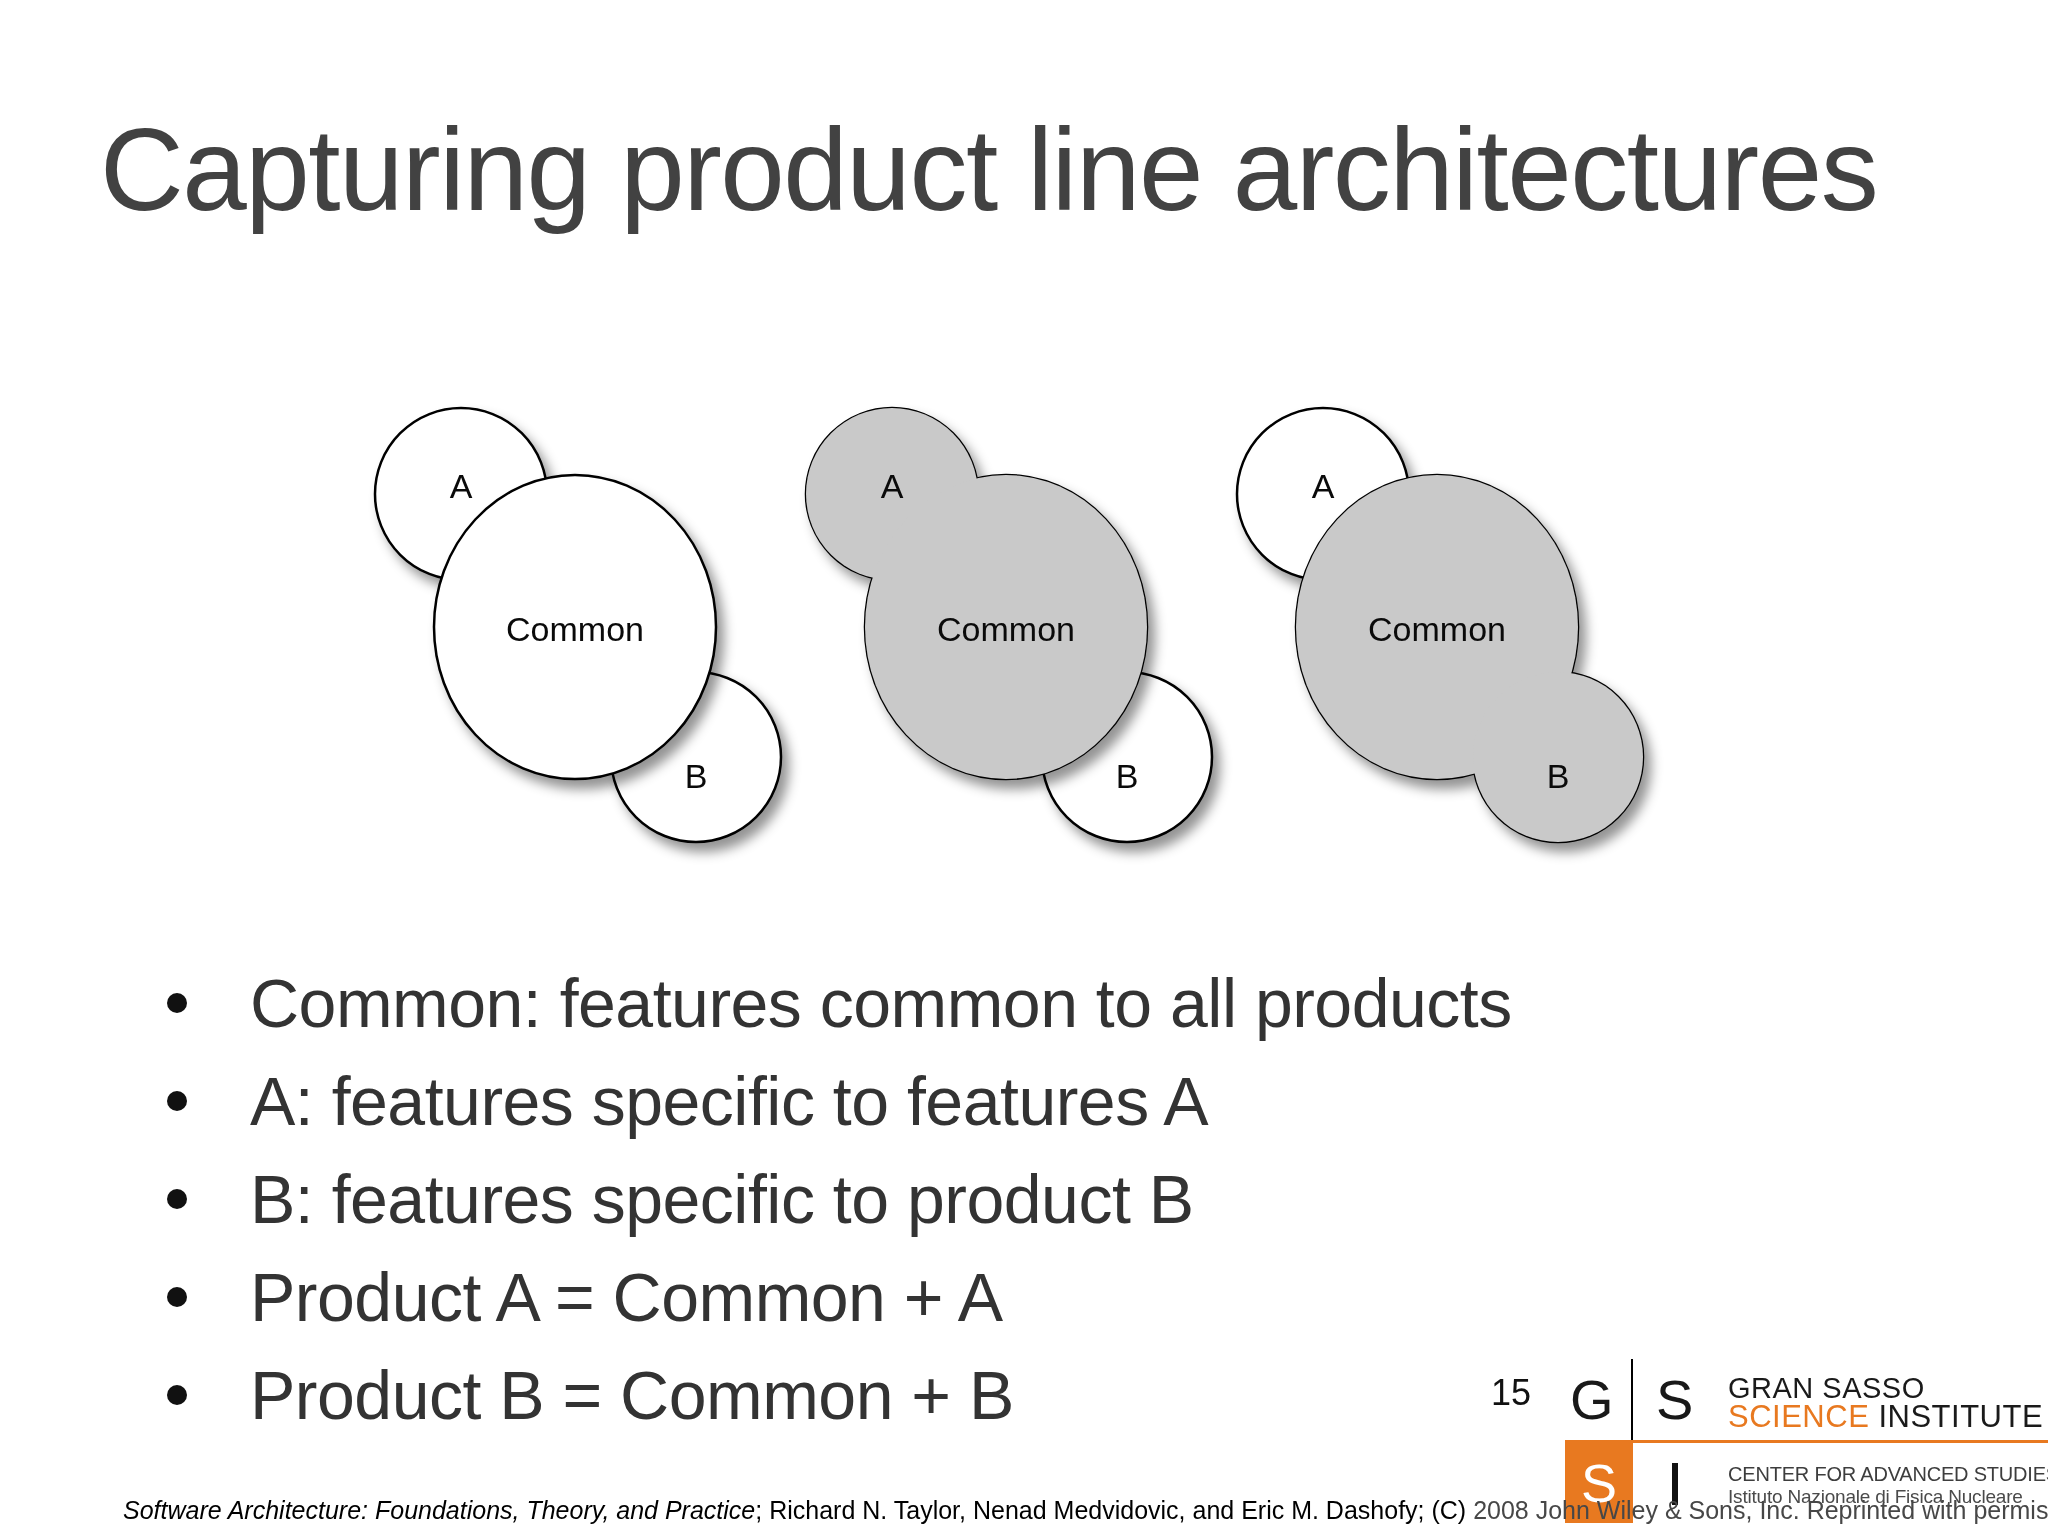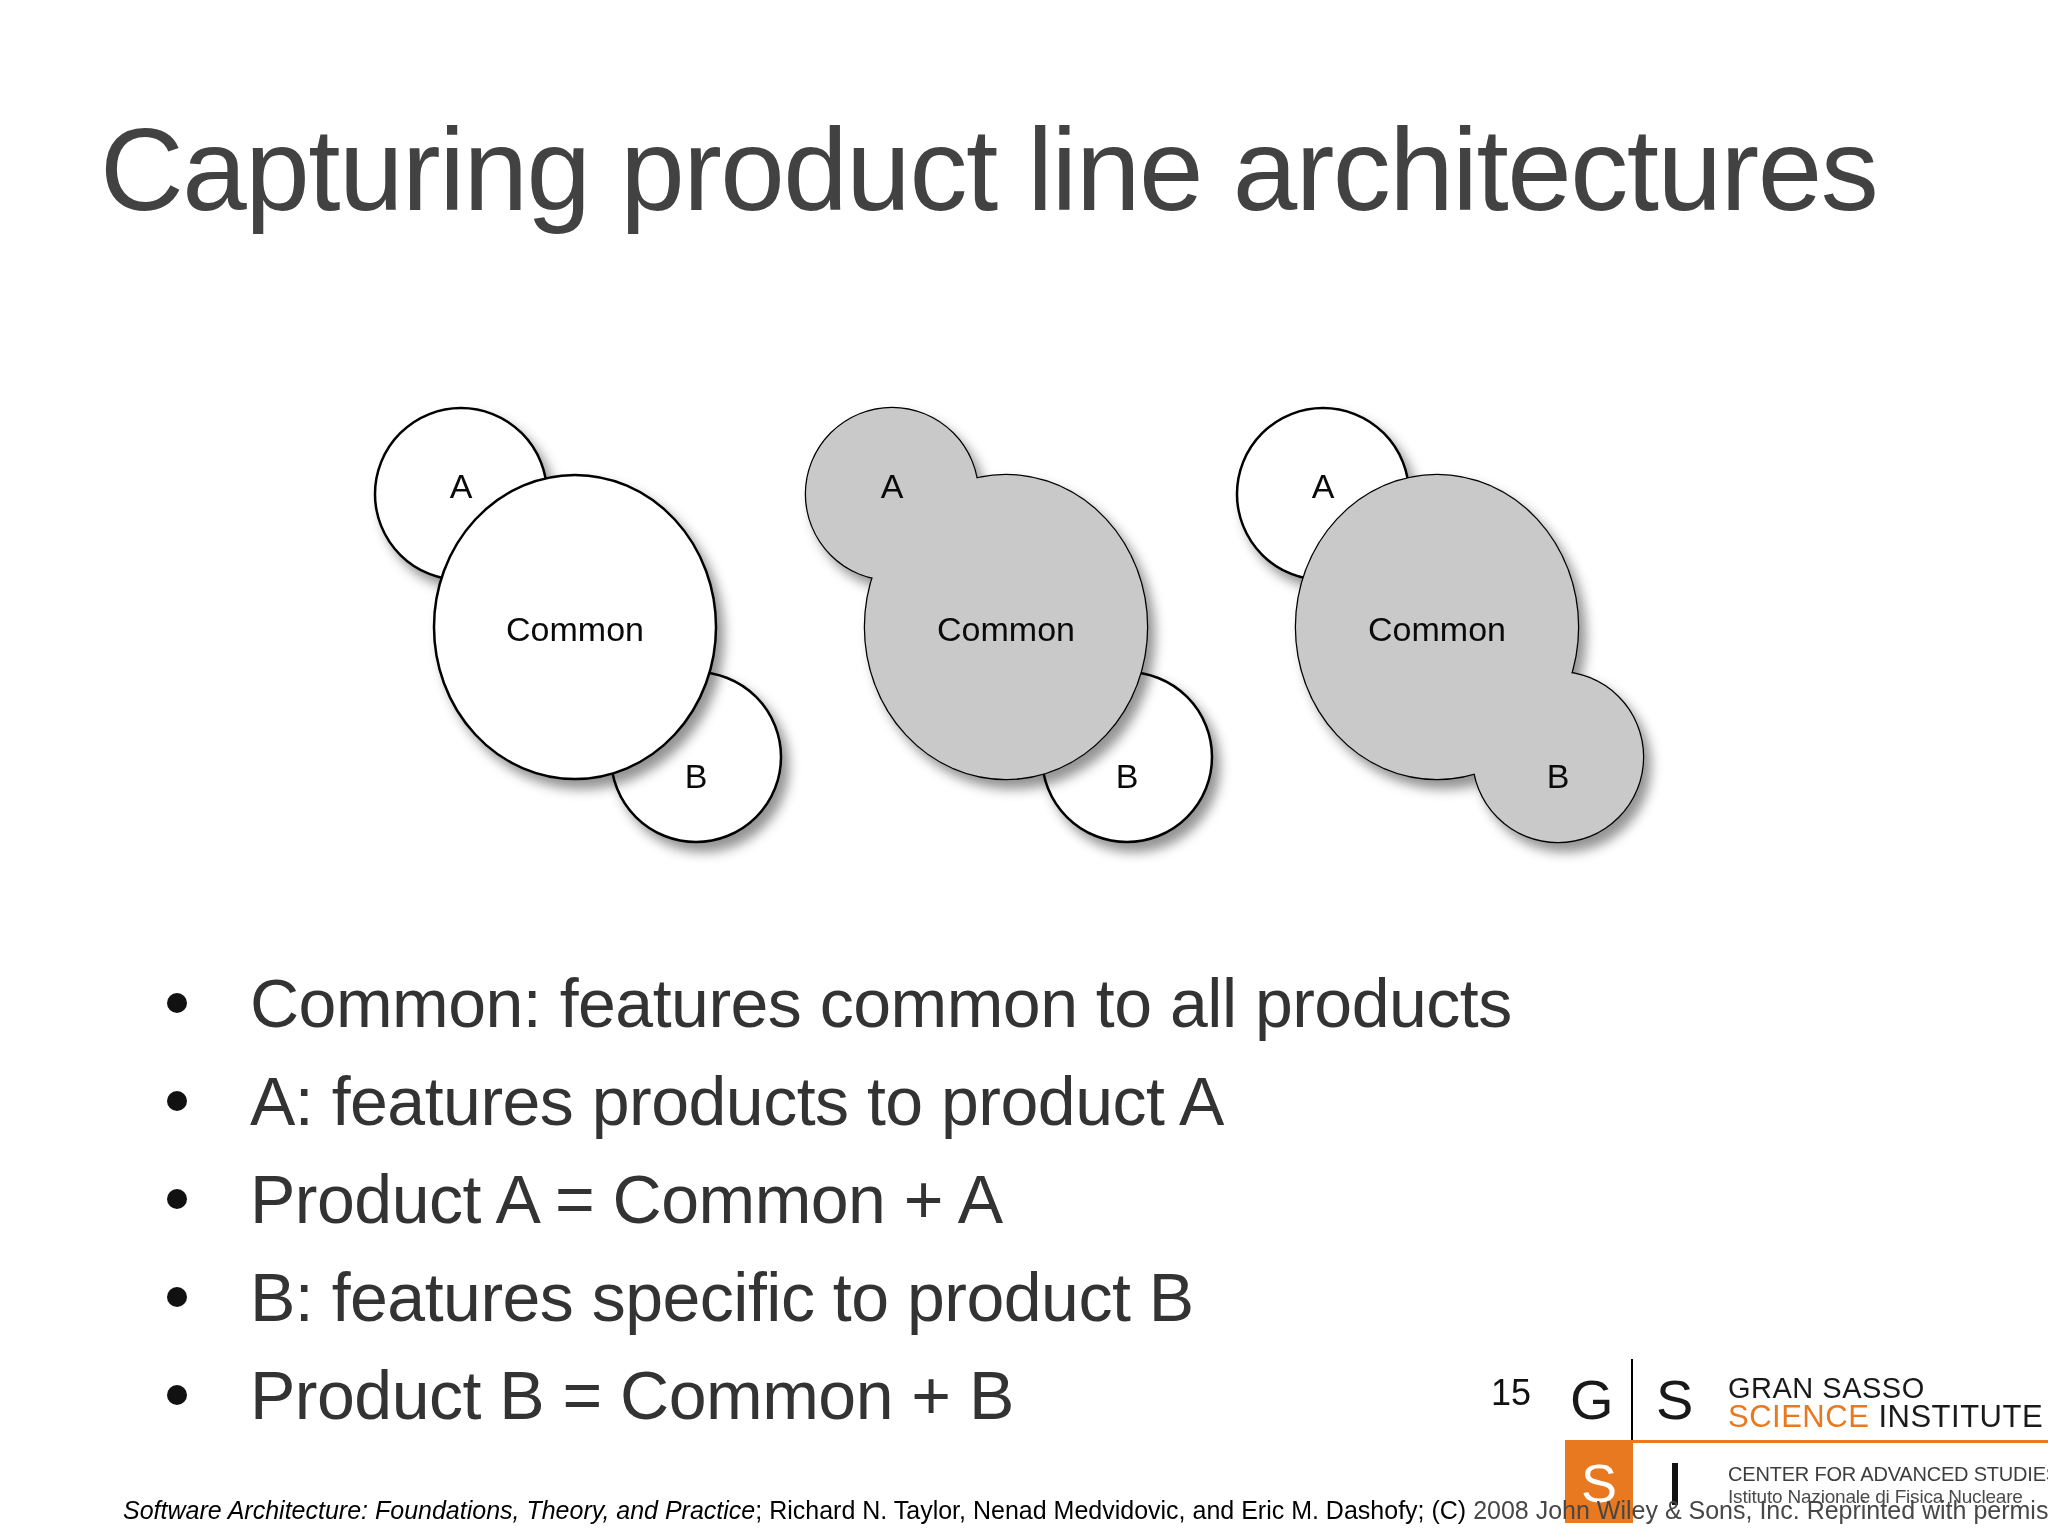--- a/index.html
+++ b/index.html
@@ -93,23 +93,23 @@
         <circle cx="1558" cy="757" r="85" fill="#C9C9C9"></circle>
       </g>
       <text class="circle-label" x="1323" y="498" text-anchor="middle">A</text>
       <text class="circle-label" x="1437" y="641" text-anchor="middle">Common</text>
       <text class="circle-label" x="1558" y="788" text-anchor="middle">B</text>
     </g>
   </svg>
 
   <ul class="bullets">
     <li>Common: features common to all products</li>
-    <li>A: features products to product A</li>
+    <li>A: features specific to features A</li>
+    <li>B: features specific to product B</li>
     <li>Product A = Common + A</li>
-    <li>B: features specific to product B</li>
     <li>Product B = Common + B</li>
   </ul>
 
   <div class="page-number">15</div>
 
   <div>
     <div class="logo-letter" style="left:1570px;top:1372px;">G</div>
     <div class="logo-letter" style="left:1656px;top:1372px;">S</div>
     <div class="logo-vline"></div>
     <div class="logo-hline" style="background:#E87920;"></div>

